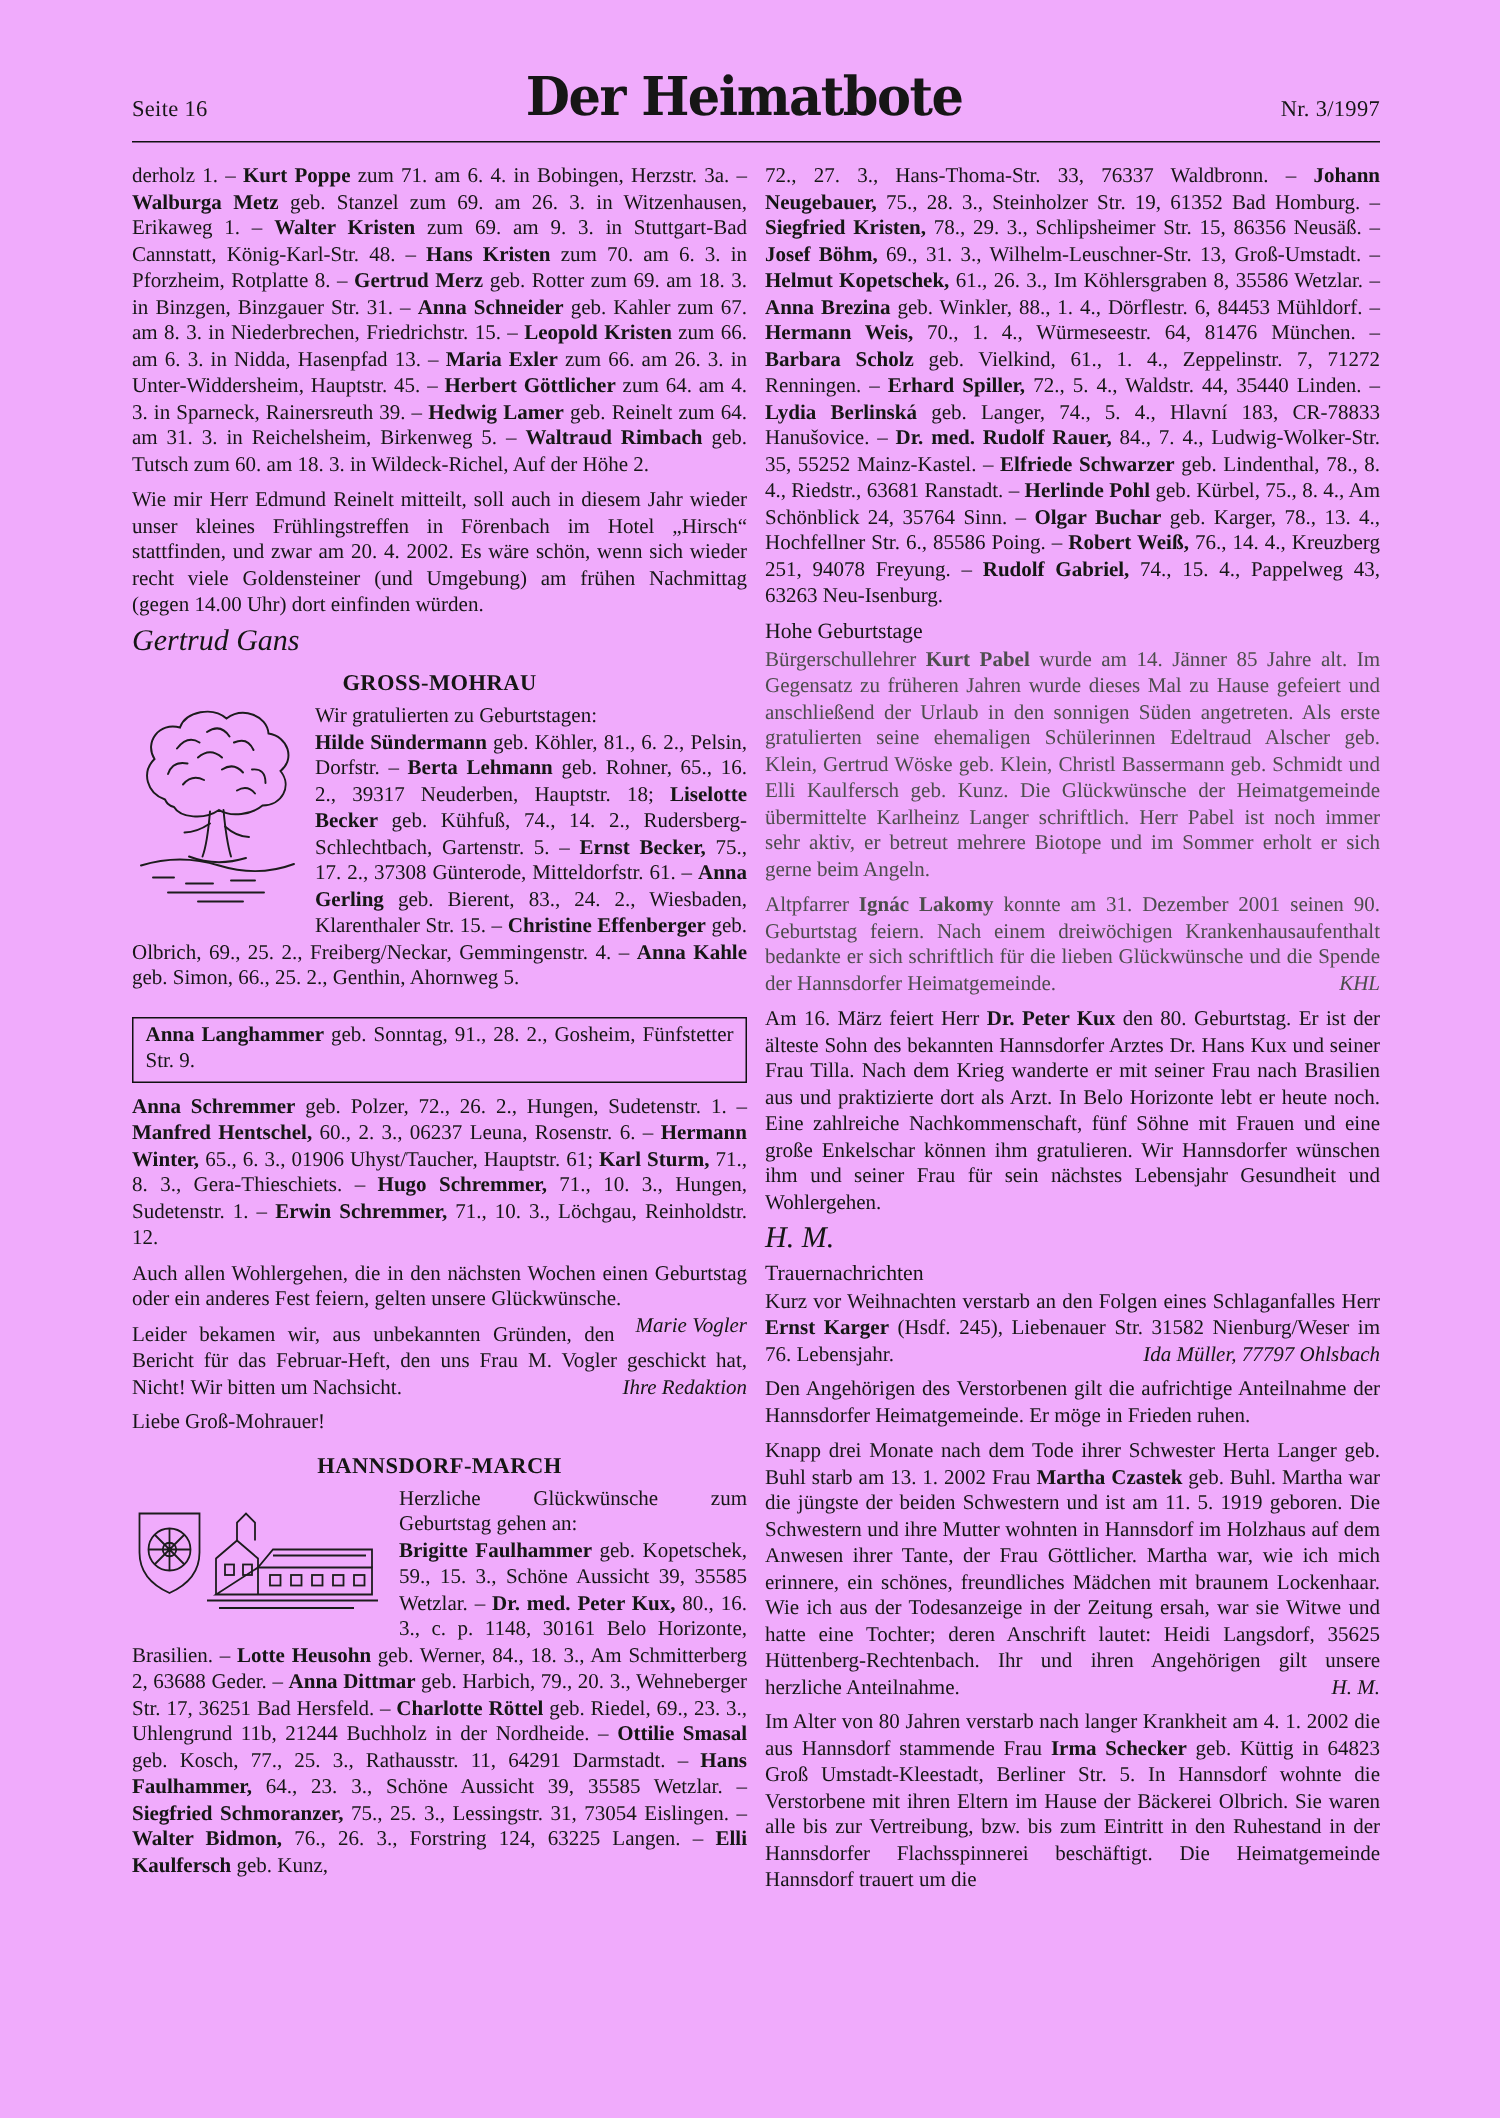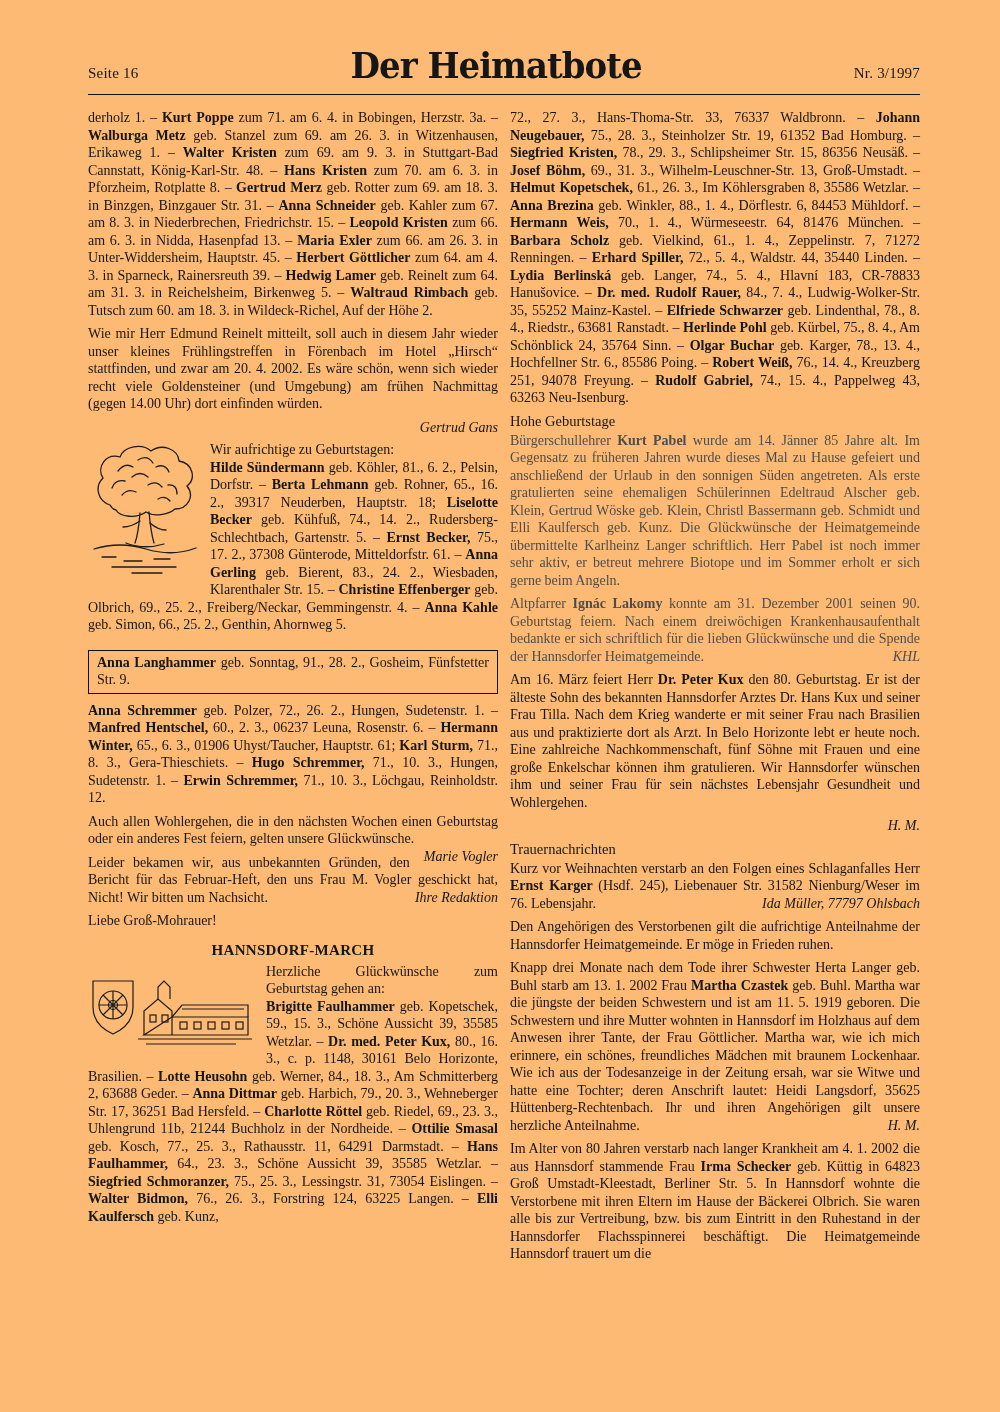--- a/index.html
+++ b/index.html
@@ -2,21 +2,21 @@
 <html><head>
 <meta charset="utf-8">
 <style>
   * { box-sizing: border-box; margin: 0; padding: 0; }
   html,body { background:#e8e8e8; }
   body { font-family: "Liberation Serif", serif; color:#161616; }
   .page {
     position: relative;
     width: 1000px; height: 1412px;
     margin: 0 auto;
-    background: #fdba74;
+    background: #f0abfc;
     padding: 48px 80px 28px 88px;
     overflow: hidden;
   }
   header.page-head {
     display: flex; justify-content: space-between; align-items: flex-end;
     padding-bottom: 8px;
   }
   .edge-label { font-size: 15px; letter-spacing: .2px; }
   .masthead {
     font-family: "DejaVu Serif", serif;
@@ -49,22 +49,22 @@
     text-align: center;
     letter-spacing: .3px;
     margin: 12px 0 4px;
   }
   .subheading {
     clear: both;
     font-size: 14.5px; font-weight: normal;
     margin: 6px 0 2px;
   }
   .signature {
-    font-size: 14px; line-height: 17.5px;
-    font-style: italic; text-align: right;
+    font-size: 20px; line-height: 17.5px;
+    font-style: italic; 
     margin: 0 0 5px;
   }
   .sig-inline { float: right; font-style: italic; padding-left: 14px; }
   .figure { float: left; margin: 2px 10px 2px 0; }
   .figure svg { display: block; }
 </style>
 </head>
 <body>
 
 <div class="page">
@@ -72,34 +72,35 @@
     <span class="edge-label">Seite 16</span>
     <span class="masthead">Der Heimatbote</span>
     <span class="edge-label">Nr. 3/1997</span>
   </header>
   <hr class="rule">
   <main class="columns">
     <div class="col">
         <p class="para"><span>derholz 1. – </span><span class="b">Kurt Poppe</span><span> zum 71. am 6. 4. in Bobingen, Herzstr. 3a. – </span><span class="b">Walburga Metz</span><span> geb. Stanzel zum 69. am 26. 3. in Witzenhausen, Erikaweg 1. – </span><span class="b">Walter Kristen</span><span> zum 69. am 9. 3. in Stuttgart-Bad Cannstatt, König-Karl-Str. 48. – </span><span class="b">Hans Kristen</span><span> zum 70. am 6. 3. in Pforzheim, Rotplatte 8. – </span><span class="b">Gertrud Merz</span><span> geb. Rotter zum 69. am 18. 3. in Binzgen, Binzgauer Str. 31. – </span><span class="b">Anna Schneider</span><span> geb. Kahler zum 67. am 8. 3. in Niederbrechen, Friedrichstr. 15. – </span><span class="b">Leopold Kristen</span><span> zum 66. am 6. 3. in Nidda, Hasenpfad 13. – </span><span class="b">Maria Exler</span><span> zum 66. am 26. 3. in Unter-Widdersheim, Hauptstr. 45. – </span><span class="b">Herbert Göttlicher</span><span> zum 64. am 4. 3. in Sparneck, Rainersreuth 39. – </span><span class="b">Hedwig Lamer</span><span> geb. Reinelt zum 64. am 31. 3. in Reichelsheim, Birkenweg 5. – </span><span class="b">Waltraud Rimbach</span><span> geb. Tutsch zum 60. am 18. 3. in Wildeck-Richel, Auf der Höhe 2.</span></p>
         <p class="para"><span>Wie mir Herr Edmund Reinelt mitteilt, soll auch in diesem Jahr wieder unser kleines Frühlingstreffen in Förenbach im Hotel „Hirsch“ stattfinden, und zwar am 20. 4. 2002. Es wäre schön, wenn sich wieder recht viele Goldensteiner (und Umgebung) am frühen Nachmittag (gegen 14.00 Uhr) dort einfinden würden.</span></p>
         <p class="signature">Gertrud Gans</p>
+        <h2 class="heading">GROSS-MOHRAU</h2>
         <div class="figure">
   <svg width="112" height="138" viewBox="0 0 112 138">
     <g fill="none" stroke="#1c1c1c" stroke-width="1.3" stroke-linecap="round">
       <path d="M22 62 C10 58 6 44 15 35 C8 24 18 10 32 14 C36 3 54 0 63 8 C74 0 90 6 91 18 C104 20 109 35 99 43 C107 53 100 66 87 66 C80 72 66 74 58 69 C48 76 32 74 28 67 C24 66 23 64 22 62 Z"></path>
       <path d="M30 28 q7 -9 15 -4 M50 17 q9 -6 15 3 M68 24 q9 -4 13 5 M24 45 q3 -9 13 -7 M80 42 q9 -1 9 9 M44 34 q8 -7 16 0 M60 42 q8 -5 14 2 M34 52 q6 -7 14 -3 M70 56 q7 -4 12 2"></path>
       <path d="M52 70 C51 82 50 92 47 100 M61 69 C62 80 63 90 66 100"></path>
       <path d="M52 78 q-9 6 -17 6 M62 80 q8 7 16 7"></path>
       <path d="M38 100 q18 7 38 1"></path>
       <path d="M6 106 q26 -8 52 0 q26 8 50 -1"></path>
       <path d="M14 114 h14 M36 118 h18 M66 116 h16 M24 124 h64 M44 130 h30"></path>
     </g>
   </svg>
 </div>
-        <p class="para line"><span>Wir aufrichtige zu Geburtstagen:</span></p>
+        <p class="para line"><span>Wir gratulierten zu Geburtstagen:</span></p>
         <p class="para"><span class="b">Hilde Sündermann</span><span> geb. Köhler, 81., 6. 2., Pelsin, Dorfstr. – </span><span class="b">Berta Lehmann</span><span> geb. Rohner, 65., 16. 2., 39317 Neuderben, Hauptstr. 18; </span><span class="b">Liselotte Becker</span><span> geb. Kühfuß, 74., 14. 2., Rudersberg-Schlechtbach, Gartenstr. 5. – </span><span class="b">Ernst Becker,</span><span> 75., 17. 2., 37308 Günterode, Mitteldorfstr. 61. – </span><span class="b">Anna Gerling</span><span> geb. Bierent, 83., 24. 2., Wiesbaden, Klarenthaler Str. 15. – </span><span class="b">Christine Effenberger</span><span> geb. Olbrich, 69., 25. 2., Freiberg/Neckar, Gemmingenstr. 4. – </span><span class="b">Anna Kahle</span><span> geb. Simon, 66., 25. 2., Genthin, Ahornweg 5.</span></p>
         <p class="para boxed"><span class="b">Anna Langhammer</span><span> geb. Sonntag, 91., 28. 2., Gosheim, Fünfstetter Str. 9.</span></p>
         <p class="para"><span class="b">Anna Schremmer</span><span> geb. Polzer, 72., 26. 2., Hungen, Sudetenstr. 1. – </span><span class="b">Manfred Hentschel,</span><span> 60., 2. 3., 06237 Leuna, Rosenstr. 6. – </span><span class="b">Hermann Winter,</span><span> 65., 6. 3., 01906 Uhyst/Taucher, Hauptstr. 61; </span><span class="b">Karl Sturm,</span><span> 71., 8. 3., Gera-Thieschiets. – </span><span class="b">Hugo Schremmer,</span><span> 71., 10. 3., Hungen, Sudetenstr. 1. – </span><span class="b">Erwin Schremmer,</span><span> 71., 10. 3., Löchgau, Reinholdstr. 12.</span></p>
         <p class="para"><span>Auch allen Wohlergehen, die in den nächsten Wochen einen Geburtstag oder ein anderes Fest feiern, gelten unsere Glückwünsche.</span><span class="sig-inline">Marie Vogler</span></p>
         <p class="para"><span>Leider bekamen wir, aus unbekannten Gründen, den Bericht für das Februar-Heft, den uns Frau M. Vogler geschickt hat, Nicht! Wir bitten um Nachsicht.</span><span class="sig-inline">Ihre Redaktion</span></p>
         <p class="para line"><span>Liebe Groß-Mohrauer!</span></p>
         <h2 class="heading">HANNSDORF-MARCH</h2>
         <div class="figure">
   <svg width="168" height="88" viewBox="0 0 168 88">
     <g fill="none" stroke="#1c1c1c" stroke-width="1.2">

